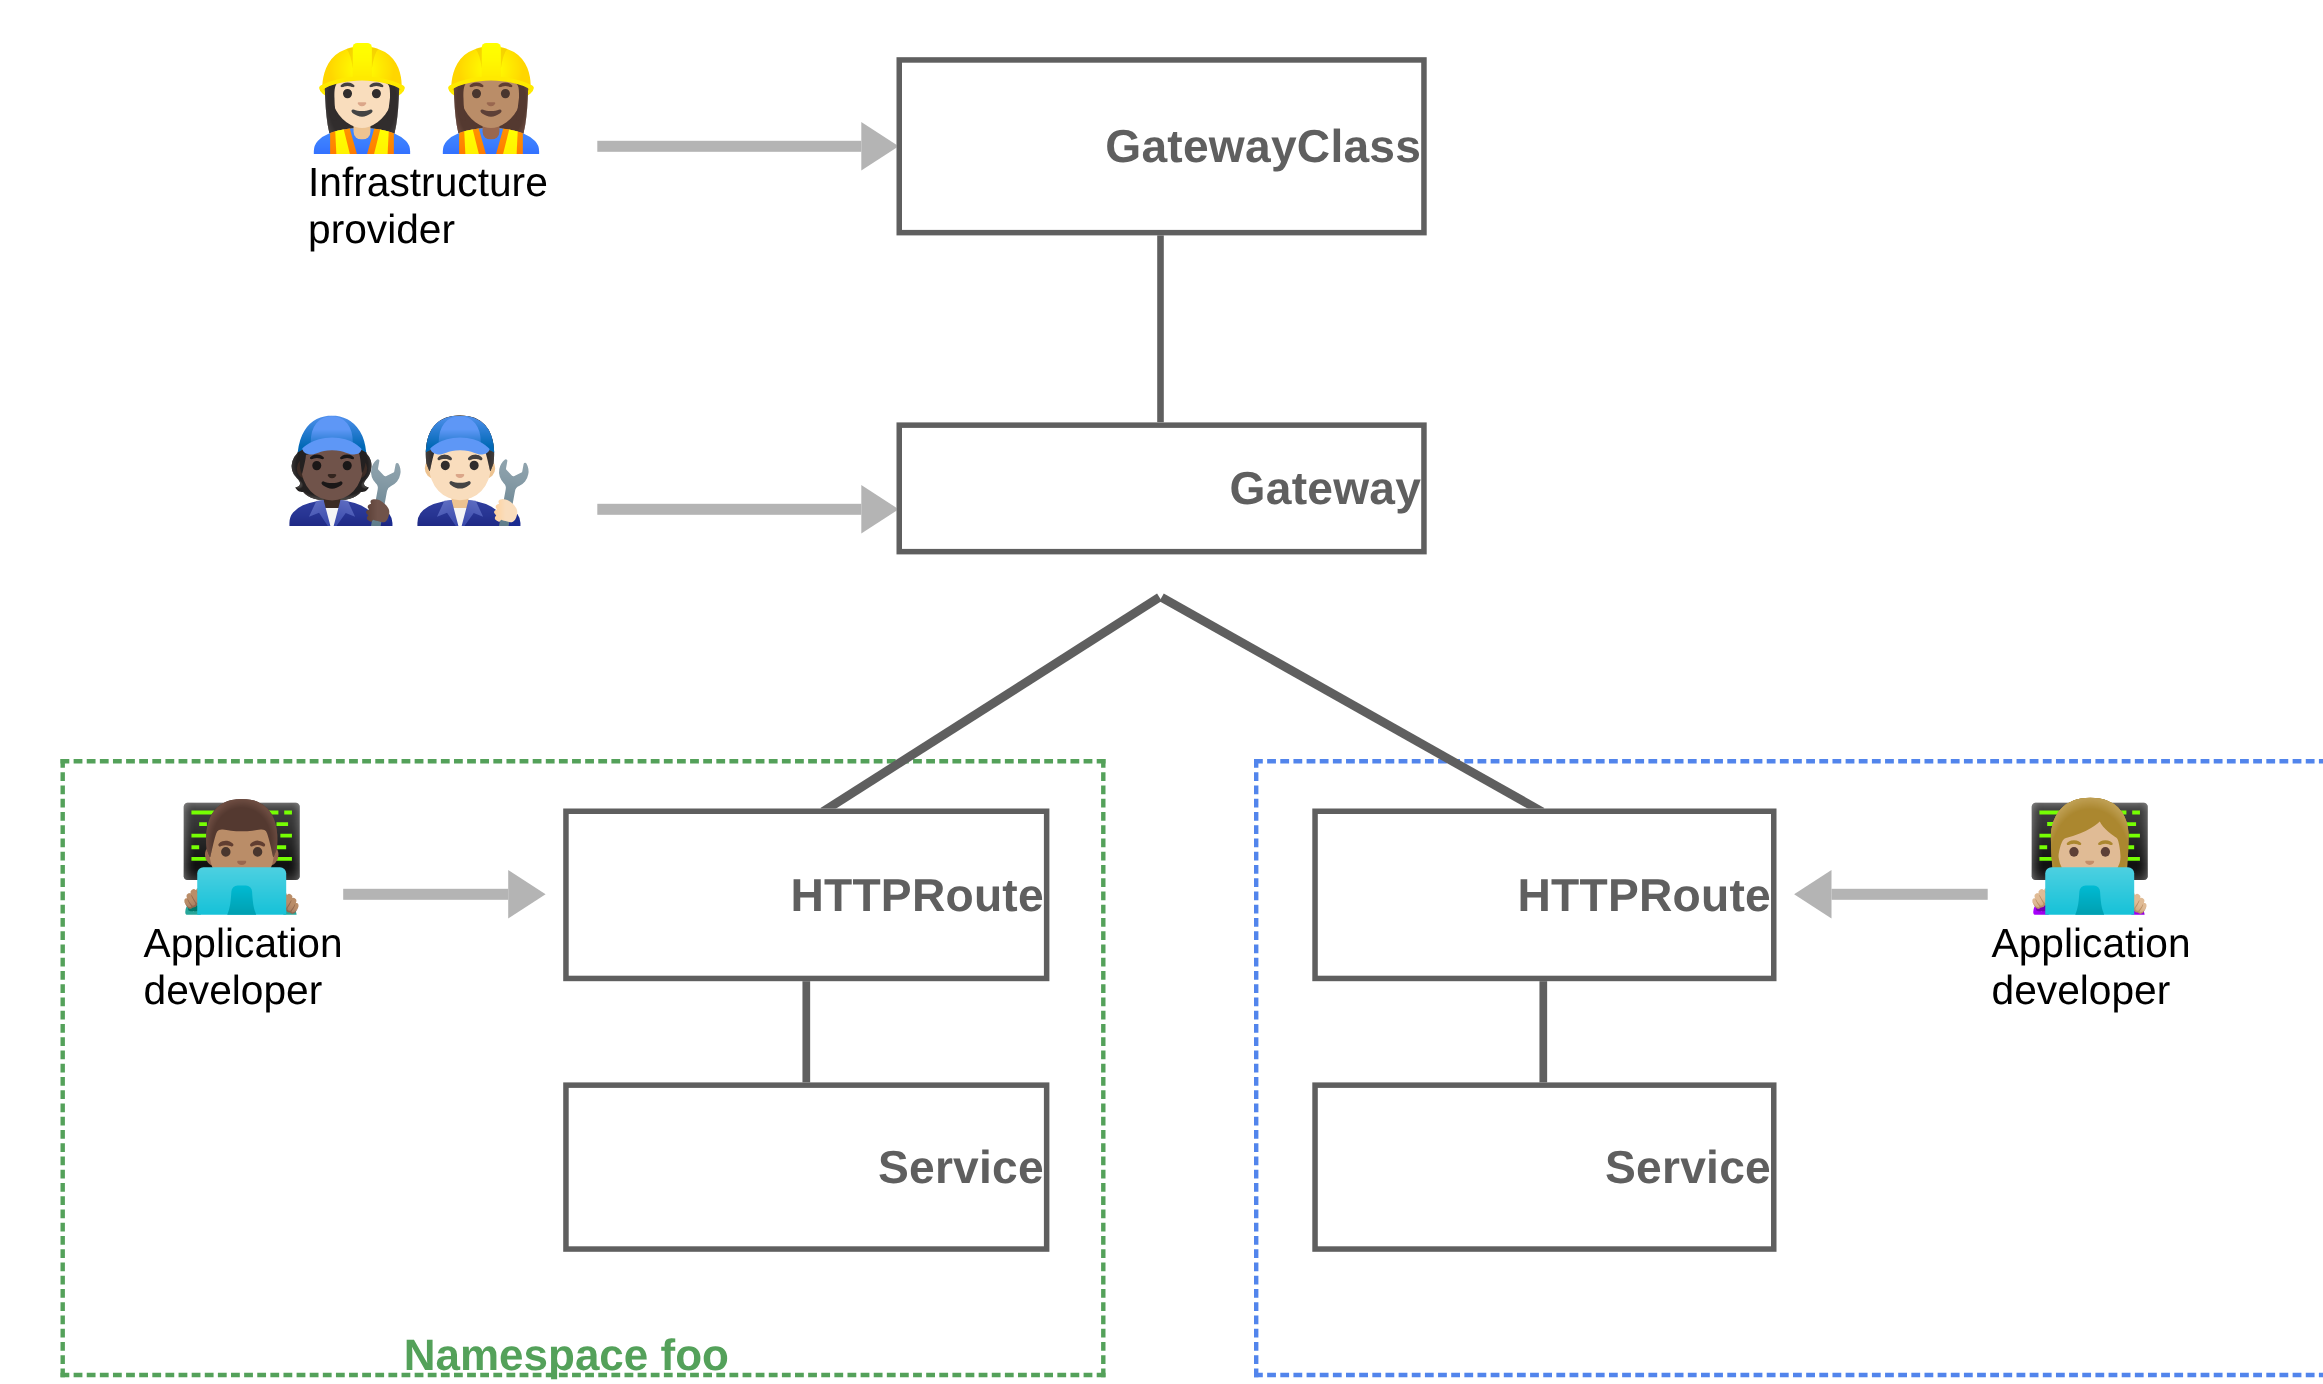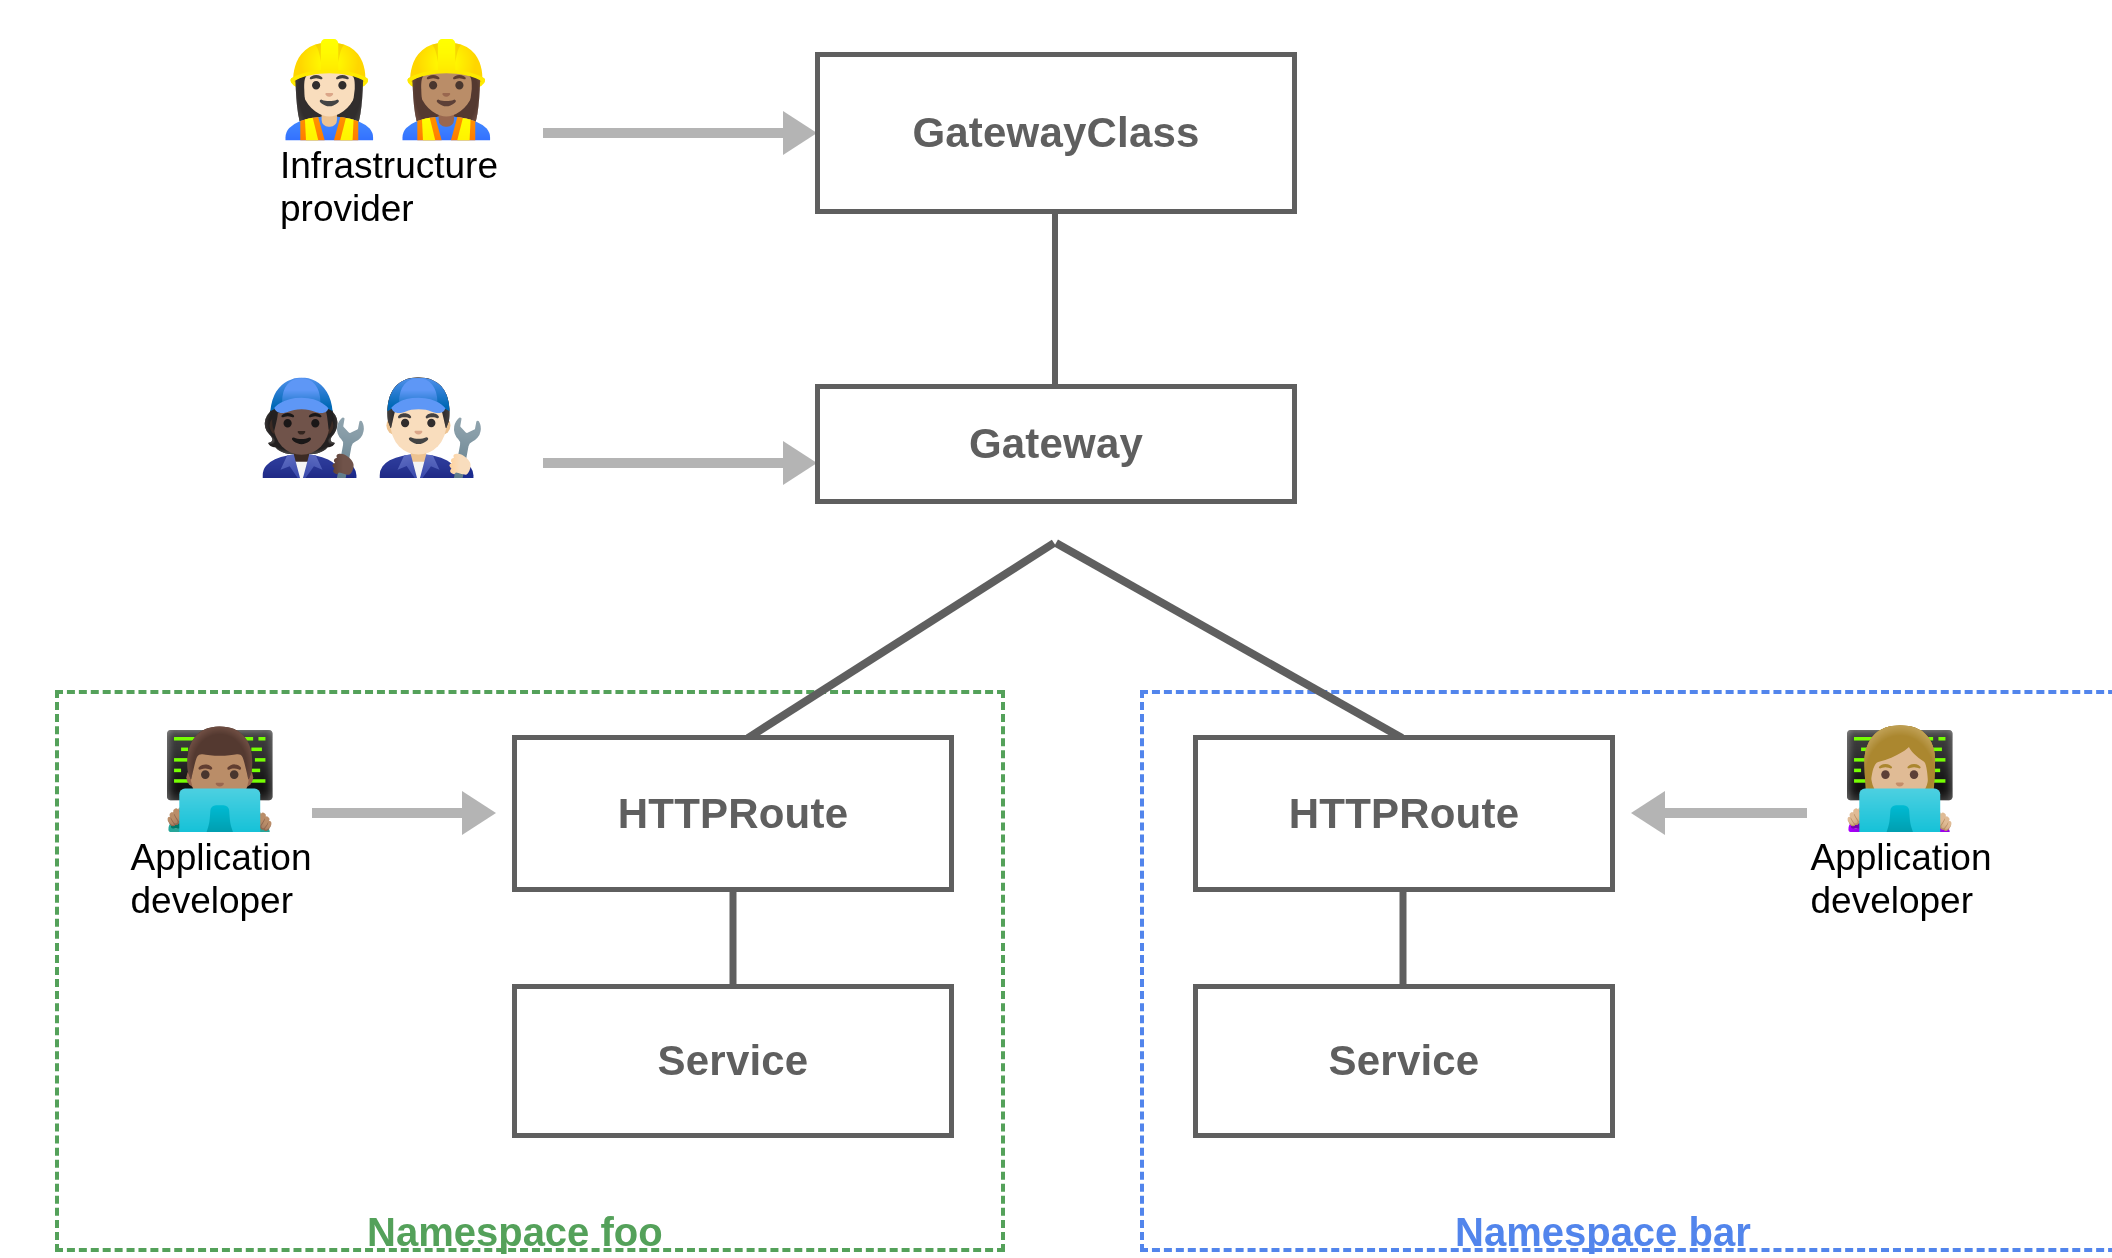--- a/index.html
+++ b/index.html
@@ -17,21 +17,21 @@
     background: #ffffff;
     overflow: hidden;
   }
   .node-box {
     position: absolute;
     box-sizing: border-box;
     border: 5px solid #5F5F5F;
     background: #ffffff;
     display: flex;
     align-items: center;
-    justify-content: center;
+    justify-content: flex-end;
     z-index: 5;
   }
   .node-label {
     font-family: "Liberation Sans", sans-serif;
     font-weight: bold;
     font-size: 42px;
     color: #5F5F5F;
     letter-spacing: 0.2px;
     white-space: nowrap;
   }
@@ -113,21 +113,20 @@
     <line x1="1054" y1="543" x2="748" y2="738" stroke="#5F5F5F" stroke-width="8"></line>
     <line x1="1056" y1="543" x2="1402" y2="738" stroke="#5F5F5F" stroke-width="8"></line>
     <line x1="733" y1="890" x2="733" y2="985" stroke="#5F5F5F" stroke-width="7"></line>
     <line x1="1403" y1="890" x2="1403" y2="985" stroke="#5F5F5F" stroke-width="7"></line>
   </svg>
 
   <div class="ns-box ns-foo" style="left:55px; top:690px; width:950px; height:562px;"></div>
   <div class="ns-label ns-label-foo" style="left:367px; top:1186px;">Namespace foo</div>
 
   <div class="ns-box ns-bar" style="left:1140px; top:690px; width:1000px; height:562px;"></div>
-  <div class="ns-label ns-label-bar" style="left:1455px; top:1186px;">Namespace bar</div>
 
   <div class="node-box" style="left:815px; top:52px; width:482px; height:162px;">
     <span class="node-label">GatewayClass</span>
   </div>
 
   <div class="node-box" style="left:815px; top:384px; width:482px; height:120px;">
     <span class="node-label">Gateway</span>
   </div>
 
   <div class="node-box" style="left:512px; top:735px; width:442px; height:157px;">

